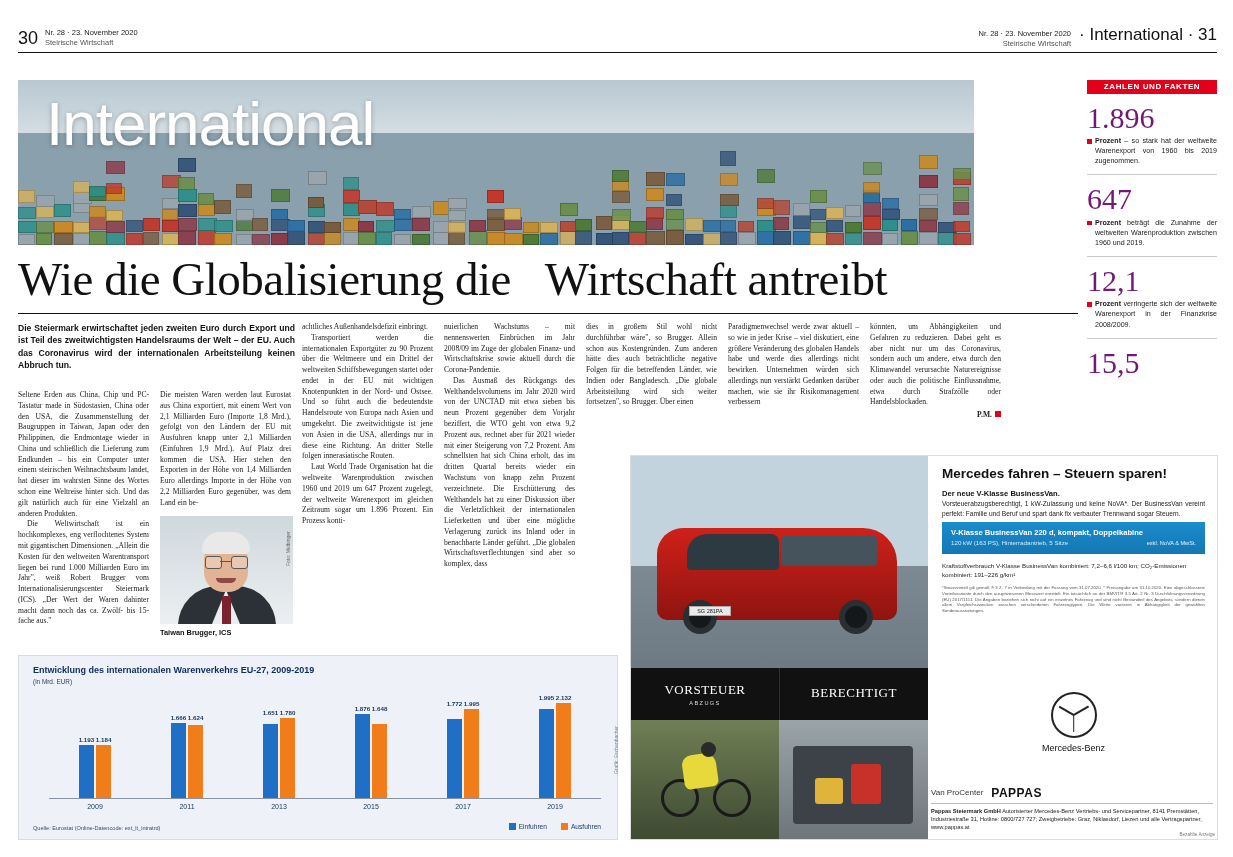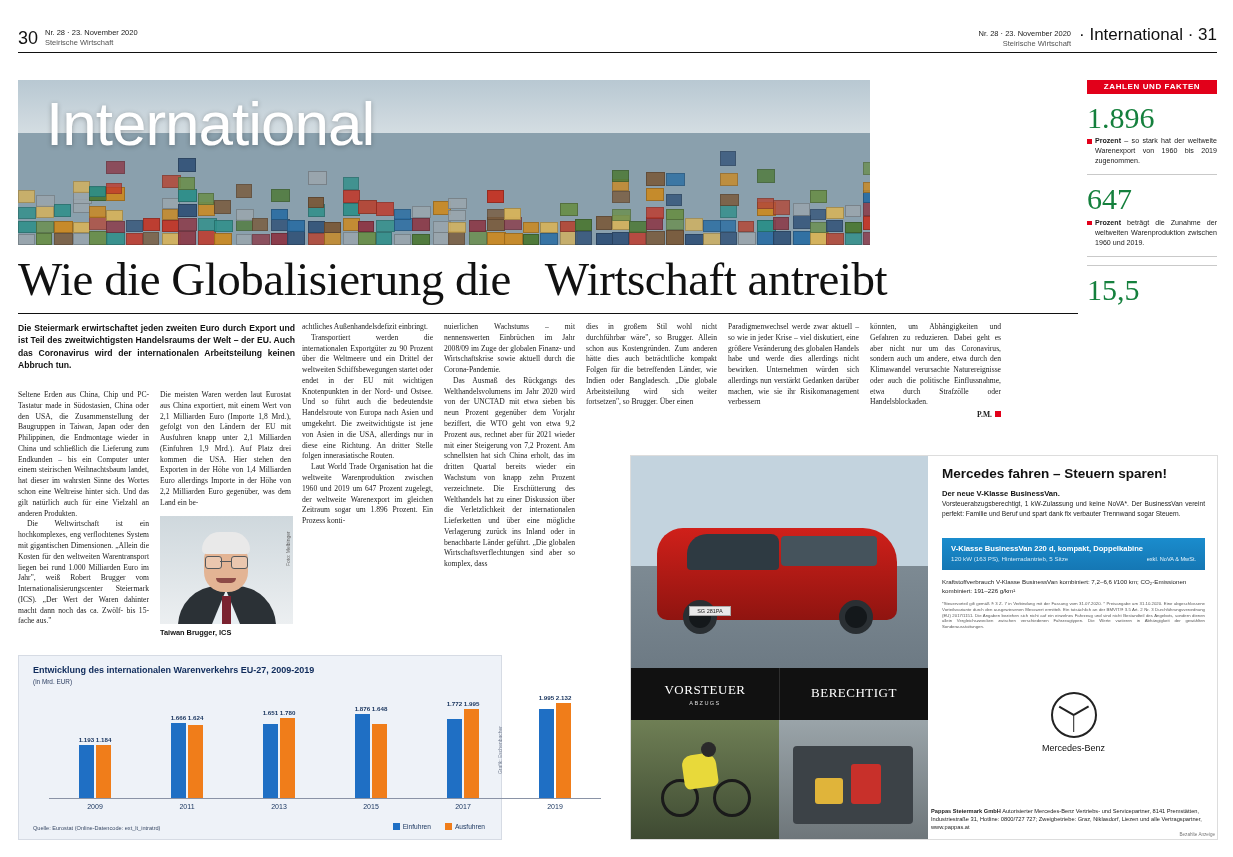--- a/index.html
+++ b/index.html
@@ -63,21 +63,21 @@
   }
   .rule-top {
     position: absolute;
     left: 18px; right: 16px; top: 52px;
     height: 1px; background: #111;
   }
   
   .hero {
     position: absolute;
     left: 18px; top: 80px;
-    width: 852px; height: 165px;
+    width: 956px; height: 165px;
     overflow: hidden;
     background: #8aa0ad;
   }
   .hero .sky {
     position: absolute; left:0; top:0; width:100%; height:32%;
     background: linear-gradient(#b8c8d2, #d4dde2);
   }
   .hero .stack {
     position: absolute; left: 0; bottom: 0; width: 100%; height: 74%;
   }
@@ -228,21 +228,21 @@
     text-align: center;
     padding: 2px 0 2.5px;
   }
   .fact {
     padding-top: 8px;
   }
   .fact .num {
     font-family: "Liberation Serif", serif;
     font-size: 30px;
     line-height: 1.05;
-    color: #15803d;
+    color: #701a75;
   }
   .fact .txt {
     font-family: "Liberation Sans", sans-serif;
     font-size: 7.1px;
     line-height: 1.42;
     color: #1a1a1a;
     text-align: justify;
     margin-top: 3px;
     position: relative;
     padding-left: 8px;
@@ -251,21 +251,21 @@
     content: "";
     position: absolute; left: 0; top: 3px;
     width: 4.5px; height: 4.5px; background: #e2001a;
   }
   .fact .txt b { font-weight: bold; }
   .facts-divider { height: 1px; background: #c9c9c9; margin-top: 8px; }
   
   .chart-box {
     position: absolute;
     left: 18px; top: 655px;
-    width: 484px; height: 185px;
+    width: 600px; height: 185px;
     background: #eef2f8;
     border: 1px solid #d6dbe4;
     box-sizing: border-box;
   }
   .chart-title {
     position: absolute; left: 14px; top: 9px;
     font-family: "Liberation Sans", sans-serif;
     font-weight: bold; font-size: 9px; color: #0f2b5b;
   }
   .chart-sub {
@@ -378,21 +378,21 @@
     font-family: "Liberation Sans", sans-serif;
     font-weight: bold; font-size: 7.6px; color: #111;
     margin-top: 8px;
   }
   .ad-body {
     font-family: "Liberation Sans", sans-serif;
     font-size: 6.6px; line-height: 1.45; color: #222;
     margin-top: 1px; text-align: justify;
   }
   .ad-price {
-    margin-top: 20px;
+    margin-top: 4px;
     background: linear-gradient(#1a8ccd, #1577b4);
     color: #fff;
     padding: 6px 9px 8px;
   }
   .ad-price .p-title {
     font-family: "Liberation Sans", sans-serif;
     font-weight: bold; font-size: 7.6px;
   }
   .ad-price .p-spec {
     font-family: "Liberation Sans", sans-serif;
@@ -774,21 +774,21 @@
     <p>Transportiert werden die internationalen Exportgüter zu 90 Prozent über die Weltmeere und ein Drittel der weltweiten Schiffsbewegungen startet oder endet in der EU mit wichtigen Knotenpunkten in der Nord- und Ostsee. Und so führt auch die bedeutendste Handelsroute von Europa nach Asien und umgekehrt. Die zweitwichtigste ist jene von Asien in die USA, allerdings nur in diese eine Richtung. An dritter Stelle folgen innerasiatische Routen.</p>
     <p>Laut World Trade Organisation hat die weltweite Warenproduktion zwischen 1960 und 2019 um 647 Prozent zugelegt, der weltweite Warenexport im gleichen Zeitraum sogar um 1.896 Prozent. Ein Prozess konti-</p>
   </div>
 
   <div class="bodycol c4">
     <p class="first">nuierlichen Wachstums – mit nennenswerten Einbrüchen im Jahr 2008/09 im Zuge der globalen Finanz- und Wirtschaftskrise sowie aktuell durch die Corona-Pandemie.</p>
     <p>Das Ausmaß des Rückgangs des Welthandelsvolumens im Jahr 2020 wird von der UNCTAD mit etwa sieben bis neun Prozent gegenüber dem Vorjahr beziffert, die WTO geht von etwa 9,2 Prozent aus, rechnet aber für 2021 wieder mit einer Steigerung von 7,2 Prozent. Am schnellsten hat sich China erholt, das im dritten Quartal bereits wieder ein Wachstum von knapp zehn Prozent verzeichnete. Die Erschütterung des Welthandels hat zu einer Diskussion über die Verletzlichkeit der internationalen Lieferketten und über eine mögliche Verlagerung zurück ins Inland oder in benachbarte Länder geführt. „Die globalen Wirtschaftsverflechtungen sind aber so komplex, dass</p>
   </div>
 
   <div class="bodycol c5">
-    <p class="first">dies in großem Stil wohl nicht durchführbar wäre", so Brugger. Allein schon aus Kostengründen. Zum anderen hätte dies auch beträchtliche kompakt Folgen für die betreffenden Länder, wie Indien oder Bangladesch. „Die globale Arbeitsteilung wird sich weiter fortsetzen", so Brugger. Über einen</p>
+    <p class="first">dies in großem Stil wohl nicht durchführbar wäre", so Brugger. Allein schon aus Kostengründen. Zum anderen hätte dies auch beträchtliche negative Folgen für die betreffenden Länder, wie Indien oder Bangladesch. „Die globale Arbeitsteilung wird sich weiter fortsetzen", so Brugger. Über einen</p>
   </div>
 
   <div class="bodycol c6">
     <p class="first">Paradigmenwechsel werde zwar aktuell – so wie in jeder Krise – viel diskutiert, eine größere Veränderung des globalen Handels habe und werde dies allerdings nicht bewirken. Unternehmen würden sich allerdings nun verstärkt Gedanken darüber machen, wie sie ihr Risikomanagement verbessern</p>
   </div>
 
   <div class="bodycol c7">
     <p class="first">könnten, um Abhängigkeiten und Gefahren zu reduzieren. Dabei geht es aber nicht nur um das Coronavirus, sondern auch um andere, etwa durch den Klimawandel verursachte Naturereignisse oder auch die politische Einflussnahme, etwa durch Strafzölle oder Handelsblockaden.</p>
     <p style="text-align:right;text-indent:0;margin-top:2px;">
       <span class="sig">P.M.</span><span class="sig-sq"></span>
@@ -818,20 +818,24 @@
       <div class="txt"><b>Prozent</b><span> – so stark hat der weltweite Warenexport von 1960 bis 2019 zugenommen.</span></div>
     </div>
     <div class="facts-divider"></div>
 
     <div class="fact">
       <div class="num">647</div>
       <div class="txt"><b>Prozent</b><span> beträgt die Zunahme der weltweiten Warenproduktion zwischen 1960 und 2019.</span></div>
     </div>
     <div class="facts-divider"></div>
 
+    <div class="fact">
+      <div class="num">12,1</div>
+      <div class="txt"><b>Prozent</b><span> verringerte sich der weltweite Warenexport in der Finanzkrise 2008/2009.</span></div>
+    </div>
     <div class="facts-divider"></div>
 
     <div class="fact">
       <div class="num">15,5</div>
     </div>
   </div>
 
   <div class="chart-box">
     <div class="chart-title">Entwicklung des internationalen Warenverkehrs EU-27, 2009-2019</div>
     <div class="chart-sub">(in Mrd. EUR)</div>
@@ -932,19 +936,23 @@
     <div class="ad-logo">
       <div class="mb-star">
         <i style="transform:translate(-50%,0) rotate(0deg);"></i>
         <i style="transform:translate(-50%,0) rotate(120deg);"></i>
         <i style="transform:translate(-50%,0) rotate(240deg);"></i>
       </div>
       <div class="mb-name">Mercedes-Benz</div>
     </div>
 
     <div class="ad-dealer">
+      <div class="dealer-brands">
+        <span class="vpc">Van ProCenter</span>
+        <span class="pappas">PAPPAS</span>
+      </div>
       <div class="dealer-txt"><b>Pappas Steiermark GmbH</b><span> Autorisierter Mercedes-Benz Vertriebs- und Servicepartner, 8141 Premstätten, Industriestraße 31, Hotline: 0800/727 727; Zweigbetriebe: Graz, Niklasdorf, Liezen und alle Vertragspartner, www.pappas.at</span></div>
     </div>
 
     <div class="ad-credit">Bezahlte Anzeige</div>
   </div>
 
 </div>
 
 </body></html>

